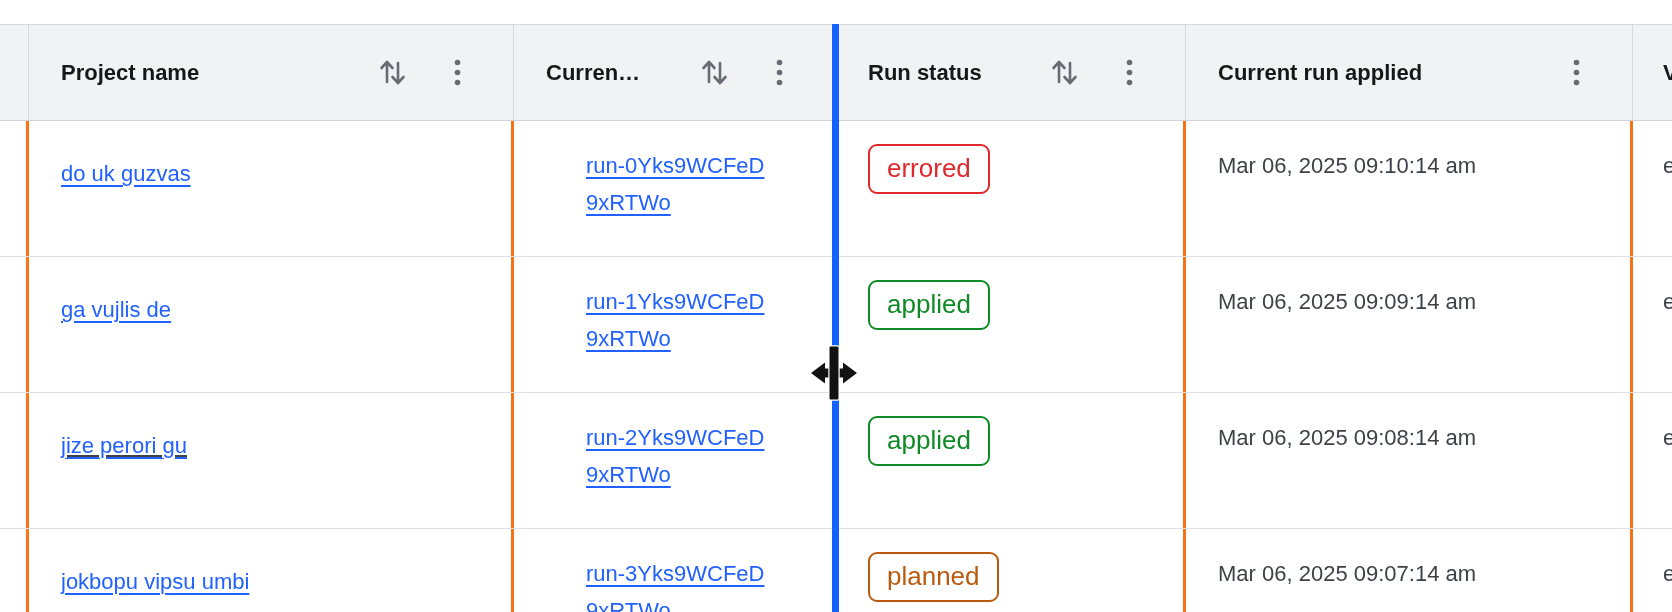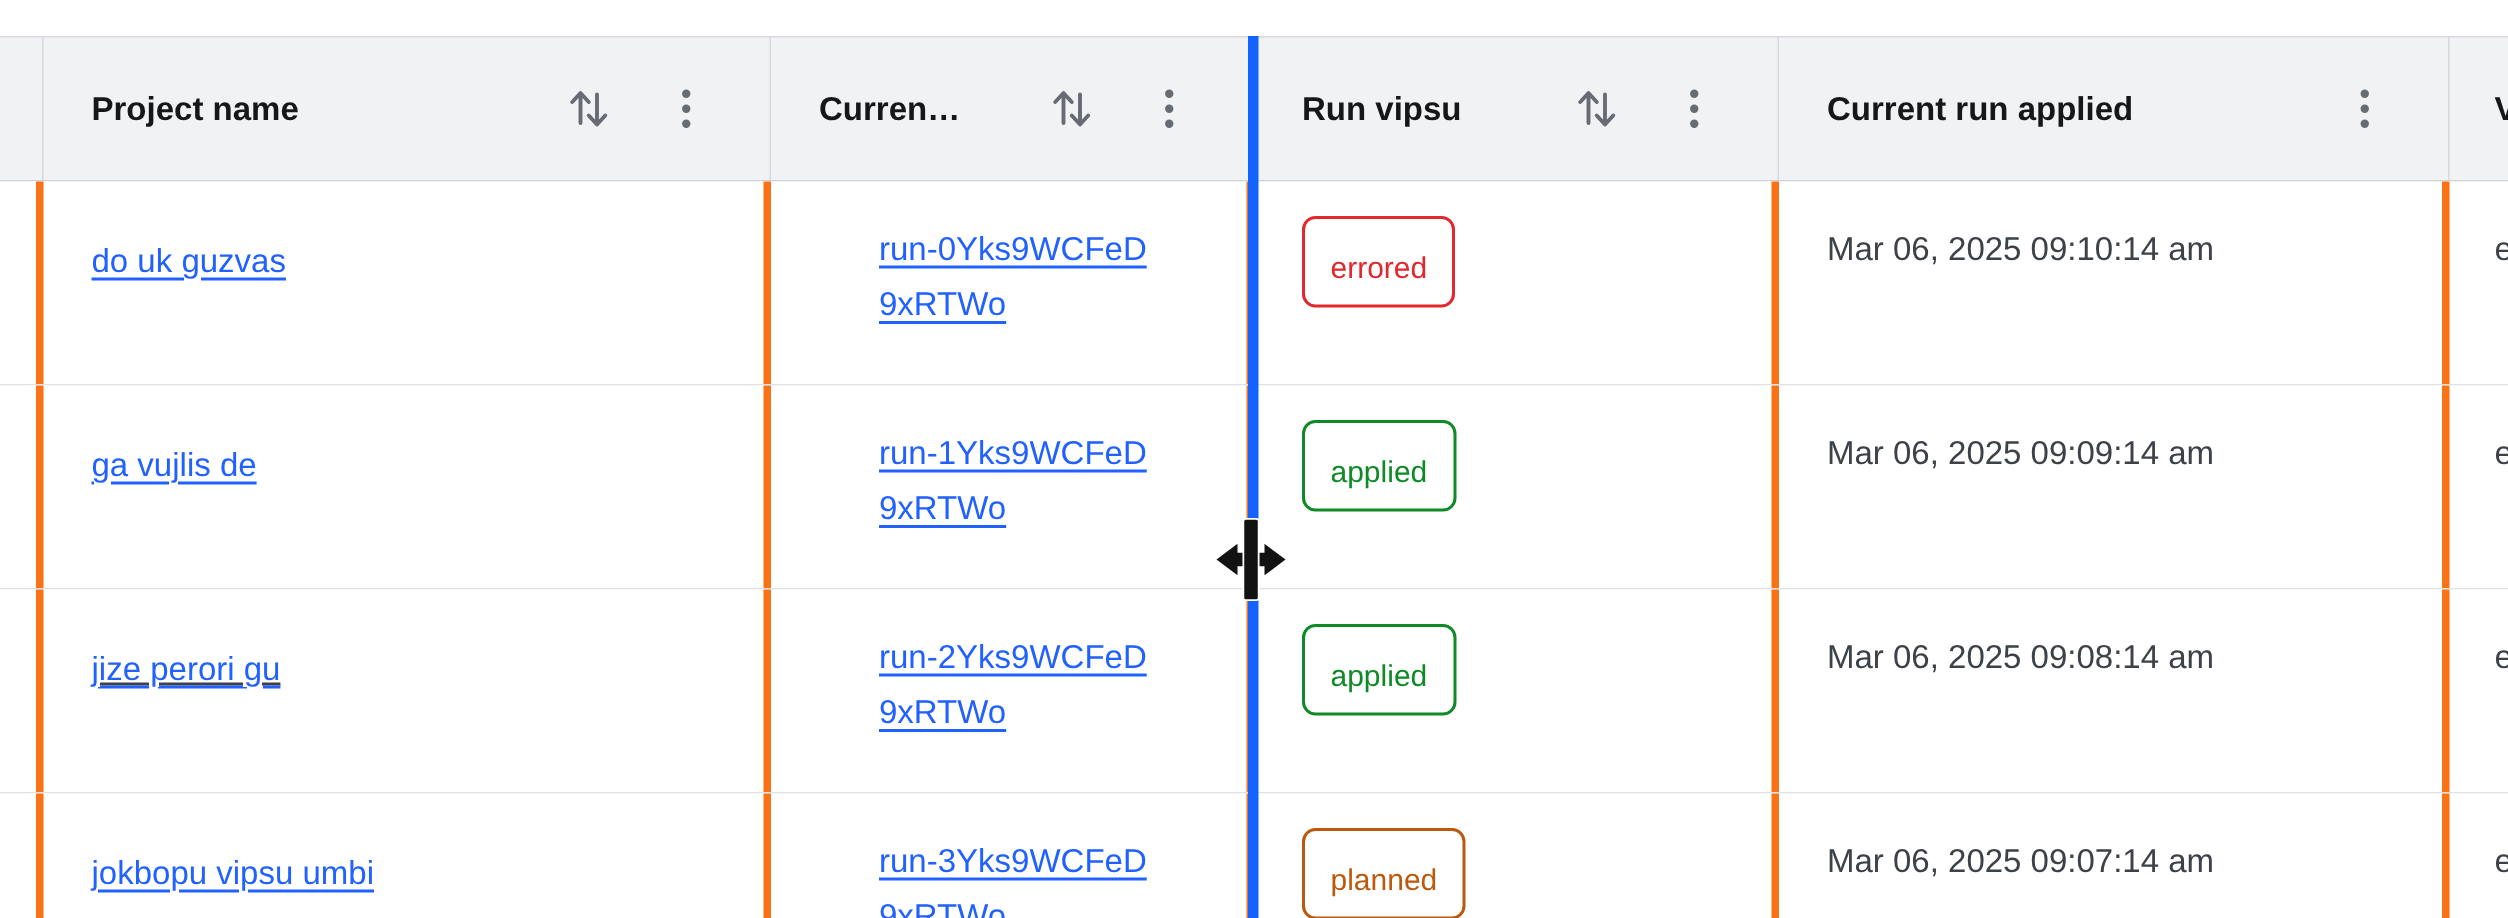--- a/index.html
+++ b/index.html
@@ -49,42 +49,42 @@
   .c-applied { width: 447px; flex: none; justify-content: center; }
   .c-extra   { flex: 1; border-right: none !important; }
   .row {
     display: flex;
     height: 136px;
     border-bottom: 1px solid #dfe0e3;
     background: #ffffff;
   }
   .cell {
     padding: 26px 20px 0 32px;
-    border-right: 5px solid #f97316;
+    border-right: 3px solid #f97316;
     font-size: 22px;
     line-height: 37px;
     color: #3d4148;
     min-width: 0;
   }
   .cell.strip { padding: 0; }
   a.tlink {
     color: #2161ff;
     text-decoration: underline;
     text-underline-offset: 4px;
     text-decoration-thickness: 2px;
     cursor: pointer;
   }
   .runlink span { display: block; margin-left: 40px; }
   .badge {
     display: inline-block;
     margin-top: -3px;
-    padding: 16px 17px 7px 17px;
+    padding: 5px 17px 7px 17px;
     border: 2px solid currentColor;
     border-radius: 9px;
-    font-size: 20px;
+    font-size: 26px;
     line-height: 34px;
     background: #ffffff;
     white-space: nowrap;
   }
   .resize-line {
     position: absolute;
     left: 832px;
     top: 24px;
     width: 7px;
     height: 588px;
@@ -145,21 +145,21 @@
             <svg class="kebab-svg" width="7" height="27" viewBox="0 0 7 27">
               <circle cx="3.5" cy="3.5" r="2.8" fill="#676c74"></circle>
               <circle cx="3.5" cy="13.5" r="2.8" fill="#676c74"></circle>
               <circle cx="3.5" cy="23.5" r="2.8" fill="#676c74"></circle>
             </svg>
           </button>
         </span>
       </div>
 
       <div class="hcell c-status">
-        <span class="hlabel">Run vipsu</span>
+        <span class="hlabel">Run status</span>
         <span class="hicons">
           <button class="iconbtn" aria-label="sort">
             <svg class="sort-svg" width="27" height="33" viewBox="0 0 27 33" fill="none">
               <path d="M8 26 V7 M2.5 12 L8 6 L13.5 12" stroke="#676c74" stroke-width="2.6" stroke-linecap="round" stroke-linejoin="round"></path>
               <path d="M19 7 V26 M13.5 21 L19 27 L24.5 21" stroke="#676c74" stroke-width="2.6" stroke-linecap="round" stroke-linejoin="round"></path>
             </svg>
           </button>
           <button class="iconbtn" aria-label="column options">
             <svg class="kebab-svg" width="7" height="27" viewBox="0 0 7 27">
               <circle cx="3.5" cy="3.5" r="2.8" fill="#676c74"></circle>

